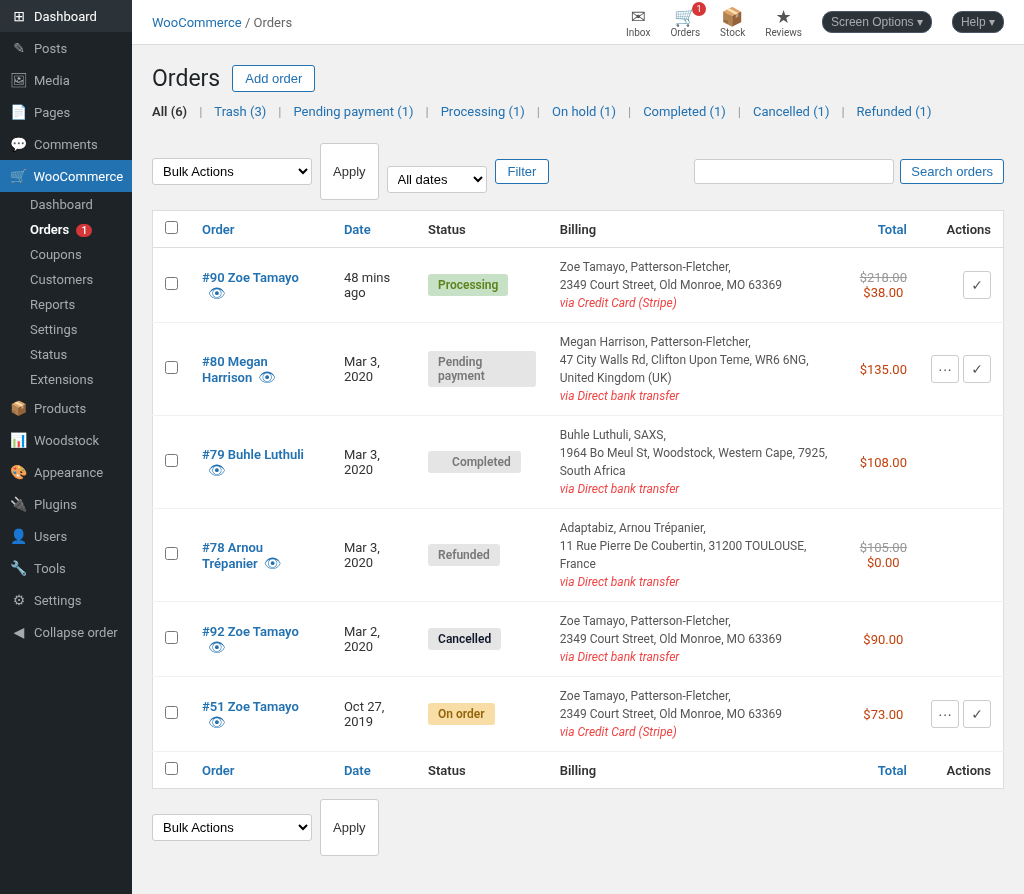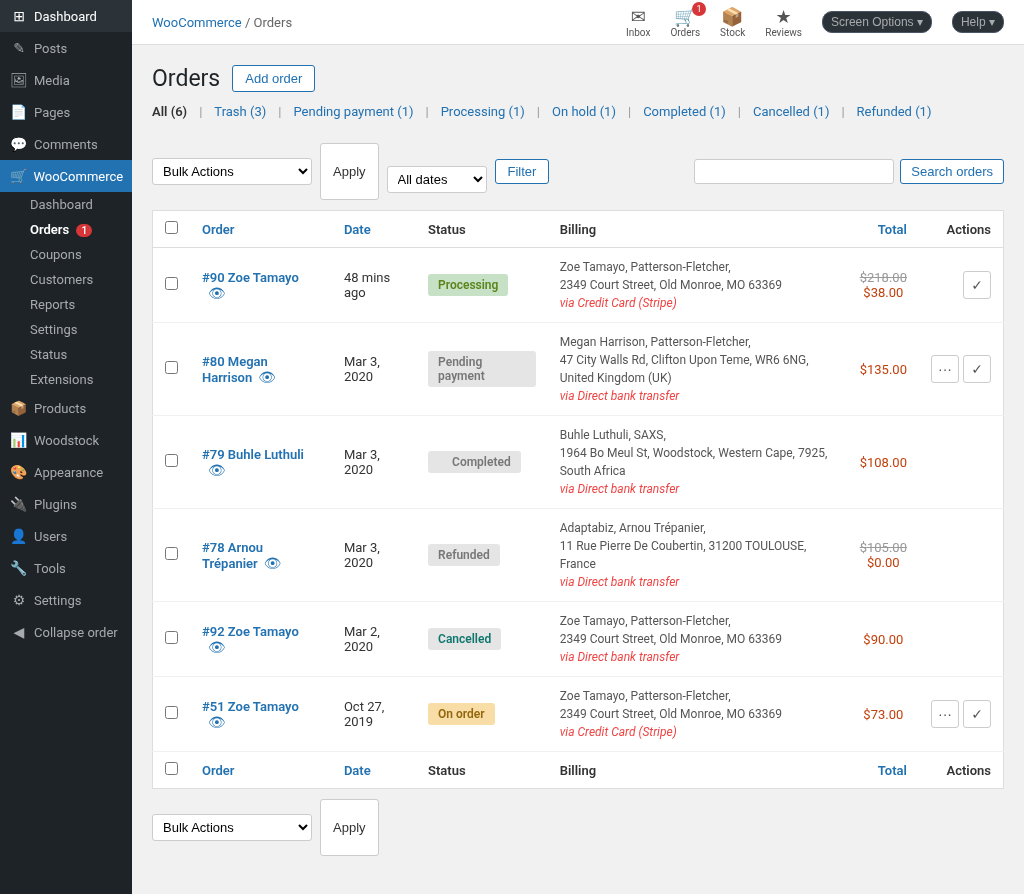--- a/index.html
+++ b/index.html
@@ -58,21 +58,21 @@
     .orders-table th { padding: 10px 12px; text-align: left; border-bottom: 1px solid #ddd; font-weight: 600; font-size: 13px; color: #333; background: #fff; }
     .orders-table th.total-col { color: #2271b1; cursor: pointer; }
     .orders-table td { padding: 10px 12px; border-bottom: 1px solid #f0f0f0; vertical-align: middle; font-size: 13px; }
     .order-link { color: #2271b1; text-decoration: none; font-weight: 600; }
     .eye-icon { color: #2271b1; margin-left: 6px; cursor: pointer; font-size: 14px; }
     .status-badge { display: inline-block; padding: 4px 10px; border-radius: 3px; font-size: 12px; font-weight: 600; }
     .status-processing { background: #c6e1c6; color: #5b841b; }
     .status-pending { background: #e5e5e5; color: #777; }
     .status-completed { background: #e5e5e5; color: #777; padding-left: 24px; }
     .status-refunded { background: #e5e5e5; color: #777; }
-    .status-cancelled { background: #e5e5e5; color: #0f766e; }
+    .status-cancelled { background: #e5e5e5; color: #0f172a; }
     .status-onhold { background: #f8dda7; color: #94660c; }
     .billing-text { color: #555; font-size: 12px; line-height: 1.5; }
     .billing-text .via { color: #ef4444; font-style: italic; }
     .total-col-val { text-align: right; }
     .price-strike { text-decoration: line-through; color: #999; display: block; }
     .price-main { color: #c2410c; display: block; text-align: center; }
     .actions-col { display: flex; gap: 4px; justify-content: flex-end; }
     .action-btn { background: #fff; border: 1px solid #ccc; border-radius: 3px; width: 28px; height: 28px; display: flex; align-items: center; justify-content: center; cursor: pointer; font-size: 14px; color: #555; }
     .check-col { width: 20px; }
     .footer-toolbar { display: flex; align-items: center; gap: 8px; margin-top: 10px; }

